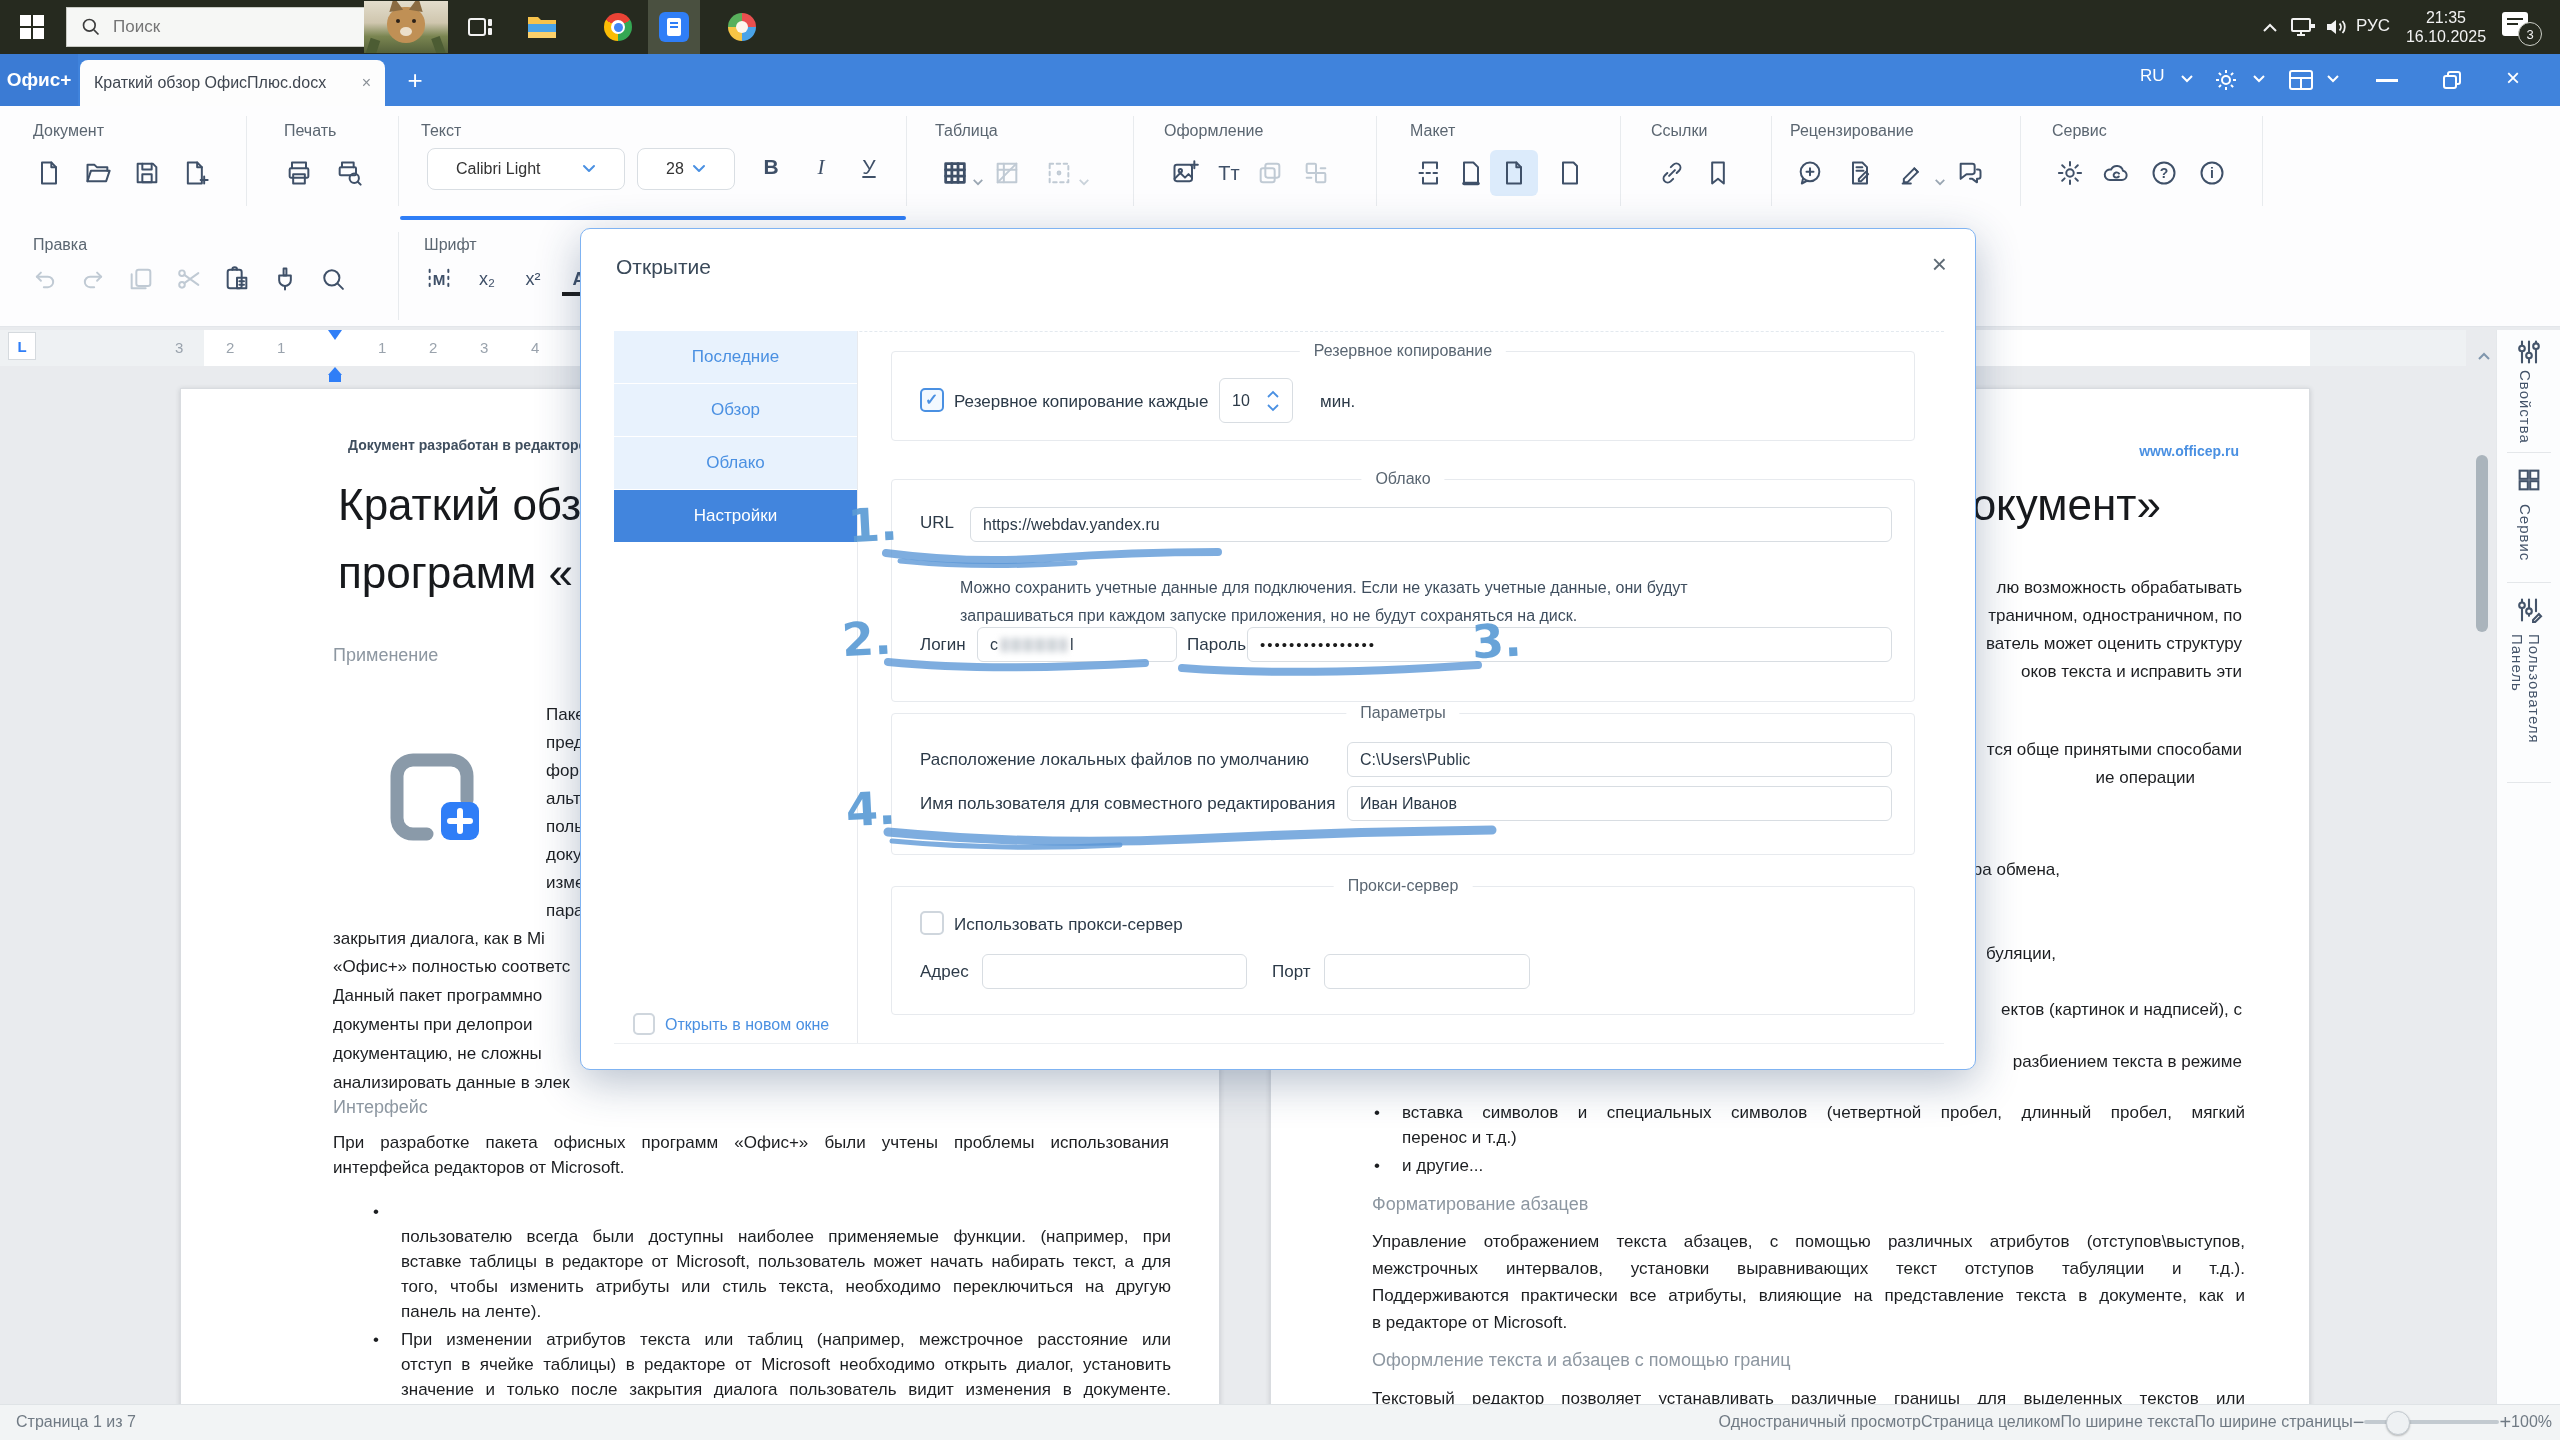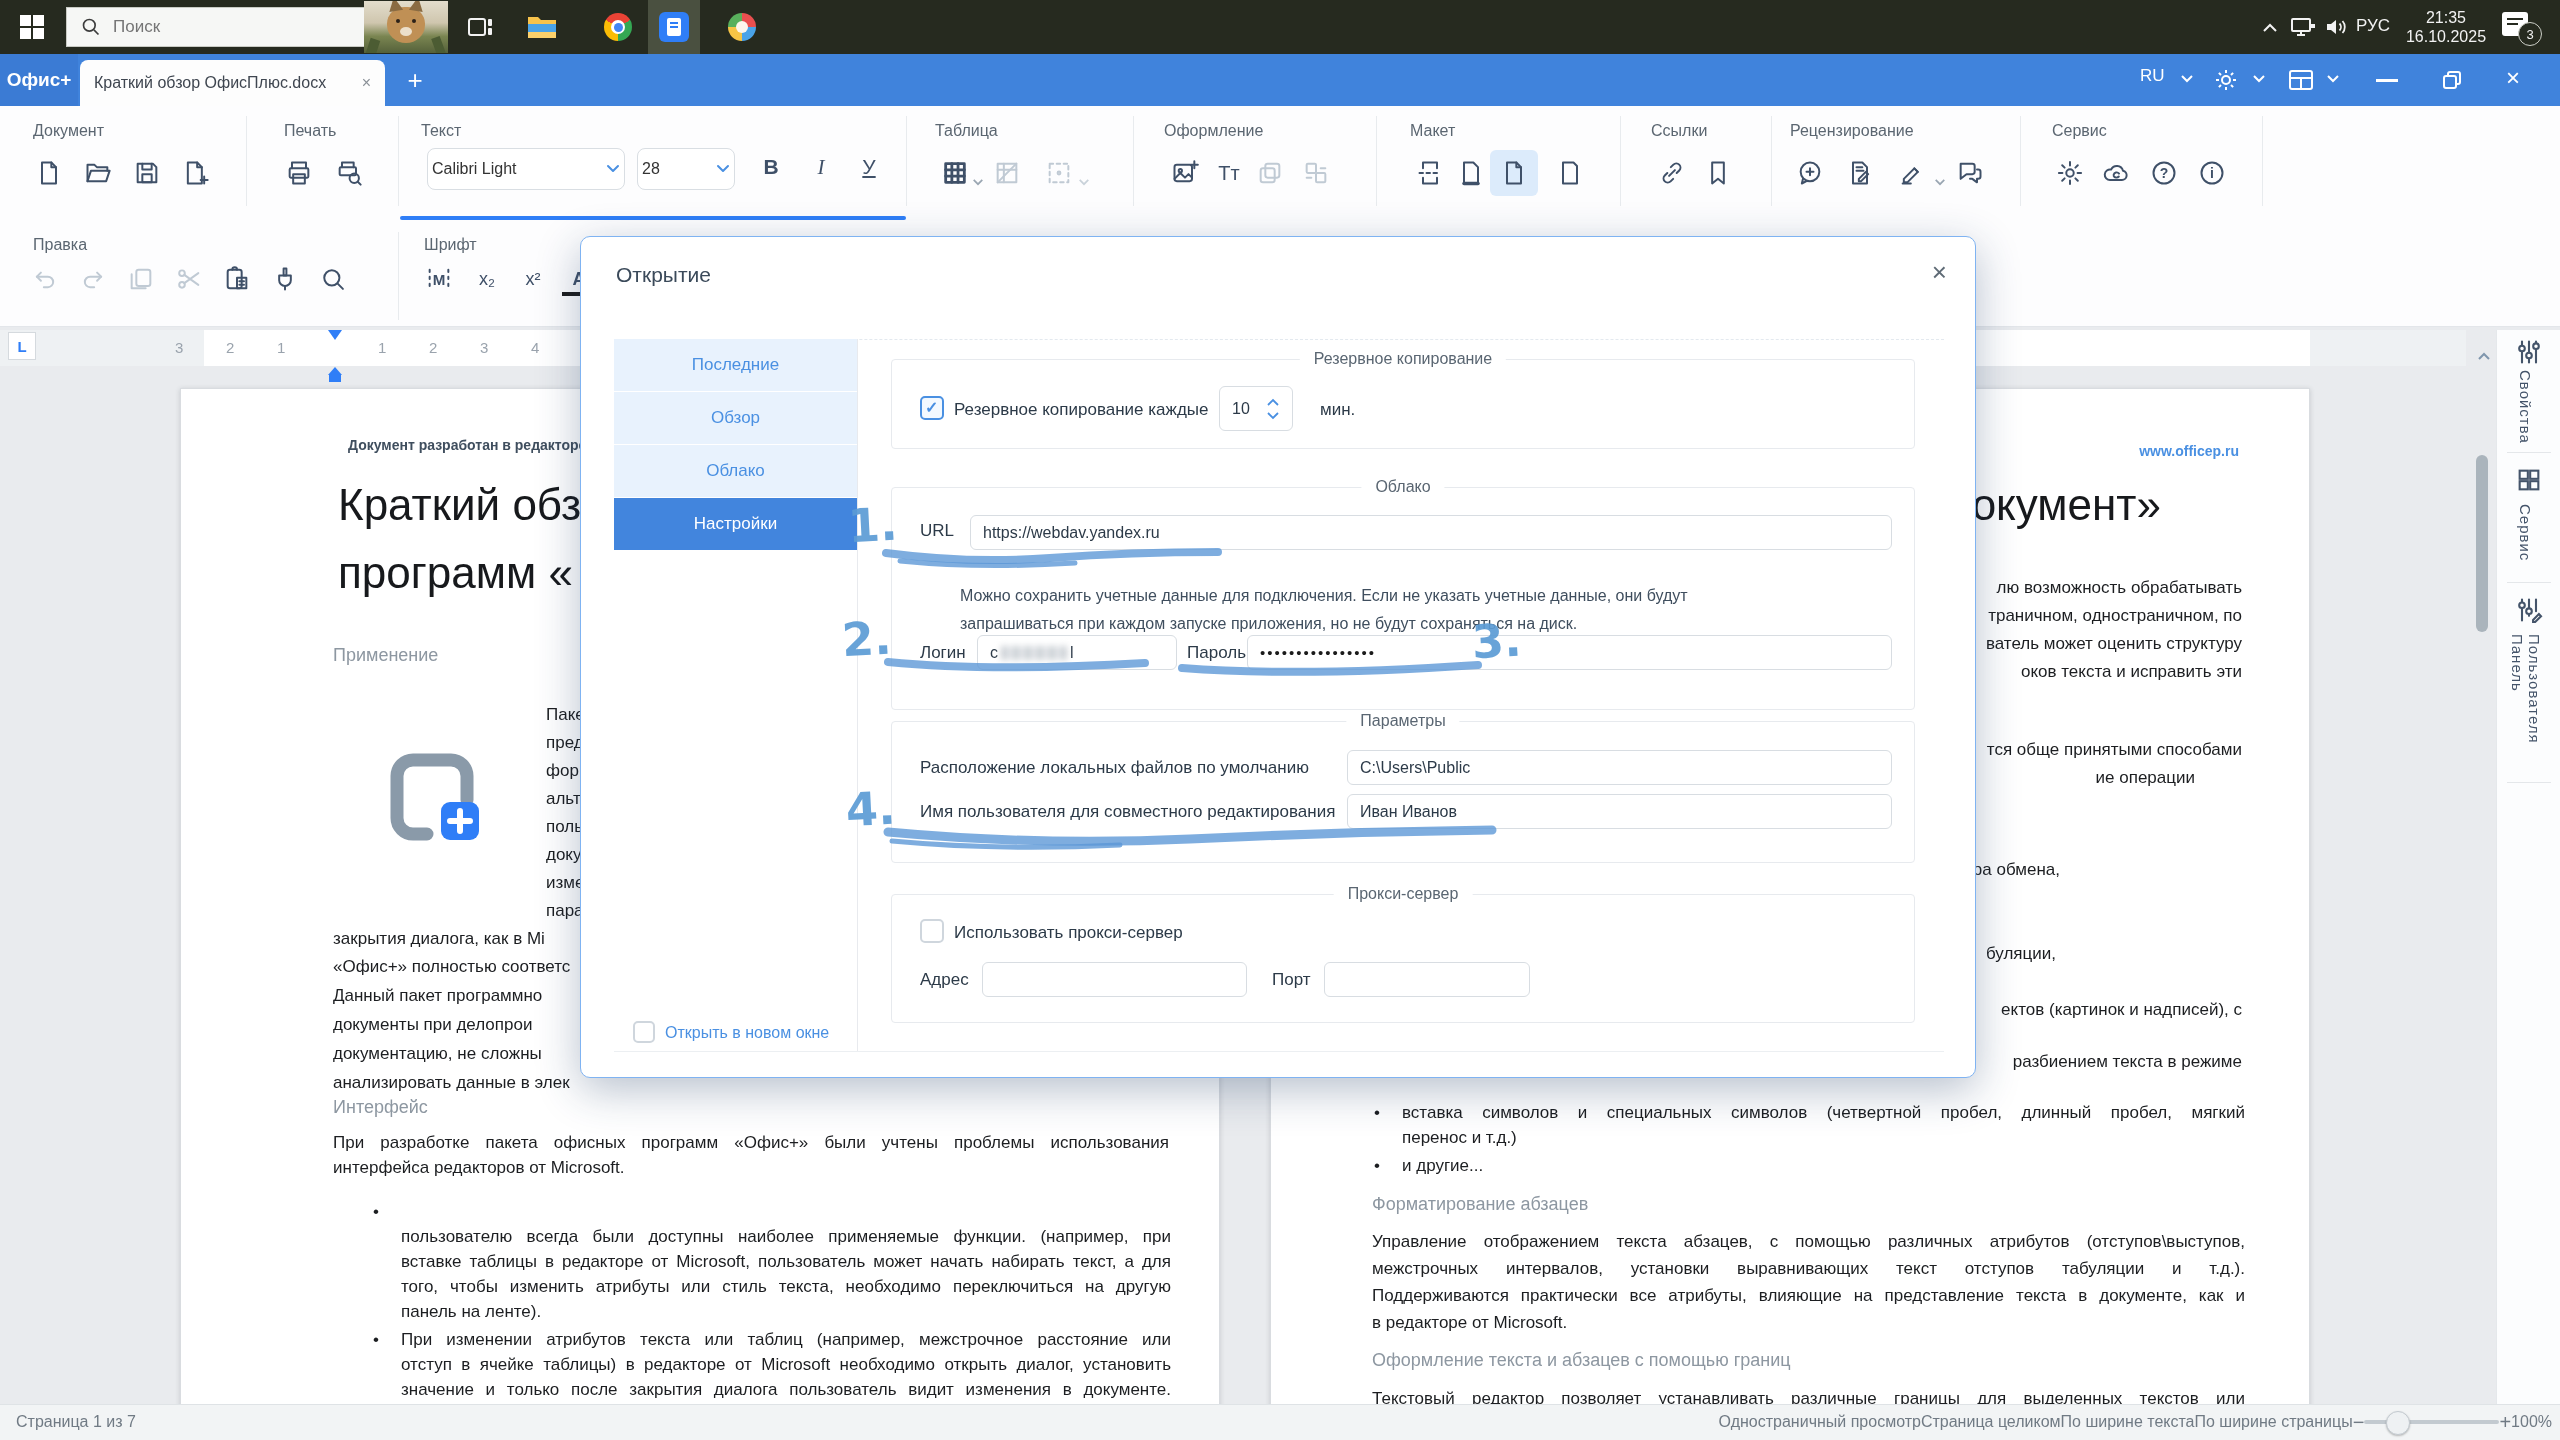--- a/index.html
+++ b/index.html
@@ -31,42 +31,42 @@
   #ribbon{left:0;top:106px;width:2560px;height:221px;background:#fdfdfe;border-bottom:1px solid #e3e6ea;box-sizing:border-box}
   .glabel{position:absolute;font-size:16px;color:#5b6671}
   .gsep{position:absolute;width:1px;background:#e8ebee}
   .rbtn{position:absolute;width:34px;height:34px;display:flex;align-items:center;justify-content:center;border-radius:6px}
   .ic{fill:none;stroke:#3f5068;stroke-width:1.7;stroke-linecap:round;stroke-linejoin:round}
   .ic.dis{stroke:#c0cad4}
   .ictext{fill:#3f5068;stroke:none;font-family:"Liberation Sans",sans-serif}
   .txticon{position:absolute;font-size:19px;color:#3f5068;width:34px;height:34px;display:flex;
            align-items:center;justify-content:center}
   .combo{position:absolute;height:42px;border:1px solid #d9dee3;border-radius:8px;background:#fff;
-         display:flex;align-items:center;padding:0 4px;box-sizing:border-box;font-size:16px;color:#333}
+         display:flex;align-items:center;padding:0 28px;box-sizing:border-box;font-size:16px;color:#333}
   .combo .chev{margin-left:auto}
   .chevsvg{fill:none;stroke:#4a90e2;stroke-width:2;stroke-linecap:round;stroke-linejoin:round}
   #textunderline{left:400px;top:216px;width:506px;height:4px;background:#2f7ef7;border-radius:2px}
   
   #ruler{left:0;top:330px;width:2466px;height:36px;background:#eef1f3}
   .rulerwhite{position:absolute;top:0;height:36px;background:#fff}
   .rulnum{position:absolute;top:9px;font-size:15px;color:#9aa3ad}
   #lbox{left:8px;top:2px;width:26px;height:26px;background:#fff;border:1px solid #d5dade;color:#2f7ef7;
         font-weight:700;font-size:15px;display:flex;align-items:center;justify-content:center}
   
   #docarea{left:0;top:367px;width:2470px;height:1037px;background:#e9ebee}
   .page{position:absolute;top:21px;width:1040px;height:1020px;background:#fff;border:1px solid #d9dce0;
         box-shadow:0 1px 5px rgba(40,50,60,.18);overflow:hidden;box-sizing:border-box}
   .dl{position:absolute;white-space:nowrap;font-size:17px;color:#1c1e21;line-height:1.25}
   .dl.j{white-space:normal;text-align:justify;text-align-last:justify;height:22px;overflow:hidden}
   .dl.h1{font-size:44px;font-weight:400;color:#17191c}
   .dl.h2{font-size:18px;color:#8d97a1}
   .dl.small{font-size:14px;font-weight:700;color:#3f4e5e}
   .dl.link{font-size:14px;font-weight:700;color:#4a90e2;}
   
-  #dialog{left:580px;top:236px;width:1396px;height:842px;background:#fff;border:1.5px solid #7fb3f2;
+  #dialog{left:580px;top:228px;width:1396px;height:842px;background:#fff;border:1.5px solid #7fb3f2;
           border-radius:10px;box-shadow:0 12px 44px rgba(30,60,100,.32);z-index:40;box-sizing:border-box}
   .dgl{position:absolute;font-size:17px;color:#2c3a48}
   .fieldset{position:absolute;border:1px solid #e7eaee;border-radius:4px}
   .legend{position:absolute;top:-10px;left:50%;transform:translateX(-50%);background:#fff;padding:0 14px;
           font-size:16px;color:#5a6672;white-space:nowrap}
   .inp{position:absolute;height:35px;border:1px solid #d8dde2;border-radius:6px;background:#fff;
        box-sizing:border-box;font-size:16px;color:#2c3a48;padding:0 12px;font-family:"Liberation Sans",sans-serif;outline:none}
   .cb{position:absolute;width:24px;height:24px;border:2px solid #cfd6dd;border-radius:5px;background:#fff;box-sizing:border-box}
   .cb.checked{border-color:#4a90e2;background:#f3f9ff}
   .cb.checked:after{content:"✓";position:absolute;left:3px;top:0px;color:#4a90e2;font-weight:700;font-size:16px}

